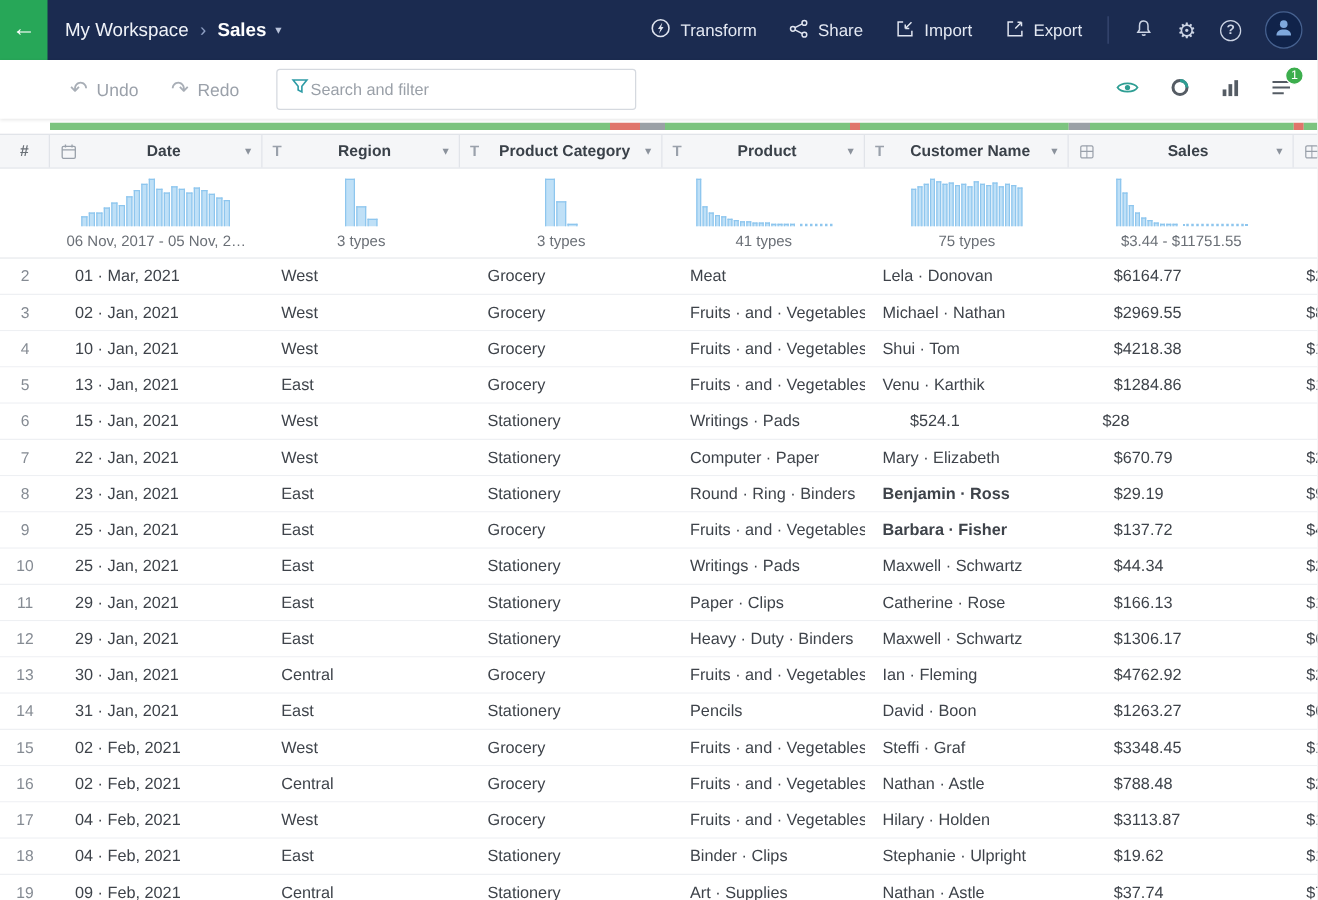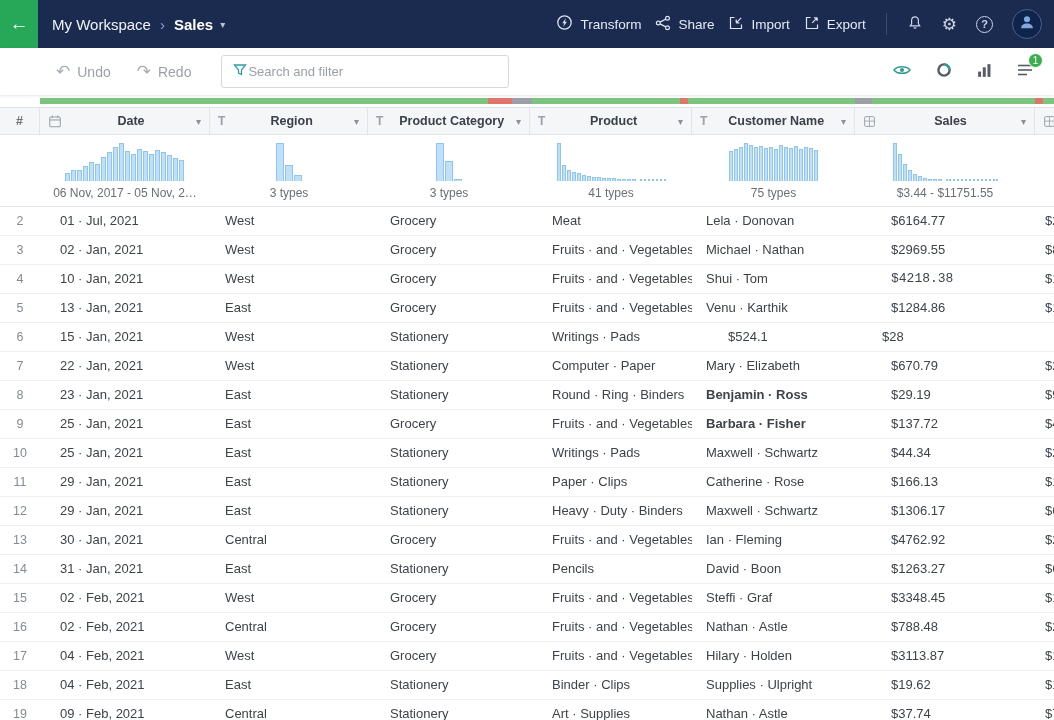--- a/index.html
+++ b/index.html
@@ -8,21 +8,21 @@
   .app { position:relative; width:1054px; height:720px; background:#fff; overflow:hidden; }
 
   
   .topbar { display:flex; align-items:center; height:48px; background:#1b2b50; color:#e9edf5; }
   .back-btn { width:38px; height:48px; background:#27a758; border:none; color:#fff; font-size:19px; cursor:pointer; flex:0 0 auto; }
   .crumb { display:flex; align-items:center; margin-left:14px; white-space:nowrap; }
   .crumb .ws { font-size:15px; color:#f0f3f9; cursor:pointer; }
   .crumb .sep { margin:0 9px; color:#8fa0c4; font-size:15px; }
   .crumb .ds { font-size:15px; font-weight:bold; color:#fff; cursor:pointer; }
   .crumb .caret { margin-left:7px; font-size:10px; color:#b9c3da; cursor:pointer; }
-  .tb-actions { display:flex; align-items:center; gap:14px; margin-left:auto;justify-content:space-between; }
+  .tb-actions { display:flex; align-items:center; gap:26px; margin-left:auto;justify-content:space-between; }
   .tb-action { display:flex; align-items:center; gap:7px; background:none; border:none; color:#e4e9f3; font-size:13.5px; font-family:inherit; cursor:pointer; }
   .tb-divider { width:1px; height:22px; background:#3a4a73; margin:0 20px; }
   .tb-icons { display:flex; align-items:center; gap:19px; }
   .tb-iconbtn { background:none; border:none; cursor:pointer; color:#ccd4e4; display:flex; align-items:center; }
   .gear-glyph { font-size:17px; color:#ccd4e4; }
   .q-circle { width:17px; height:17px; border:1.4px solid #ccd4e4; border-radius:50%; font-size:11px; font-weight:bold; color:#ccd4e4; display:flex; align-items:center; justify-content:center; }
   .avatar { width:30px; height:30px; border-radius:50%; background:#10234a; border:1px solid #46618f; margin:0 12px 0 19px; display:flex; align-items:center; justify-content:center; cursor:pointer; flex:0 0 auto; }
 
   
   .toolbar { display:flex; align-items:center; height:47px; background:#fff; box-shadow:0 1px 3px rgba(0,0,0,.10); position:relative; z-index:5; }
@@ -355,21 +355,21 @@
             <span class="bar" style="width: 4px; height: 2px;"></span>
             <span class="tail" style="width: 52px;"></span>
           </div>
           <div class="histlabel">$3.44 - $11751.55</div>
         </div>
         <div class="histcell" style="width: 60px;"></div>
       </div>
     <div id="rows">
         <div class="trow">
           <div class="ncell">2</div>
-          <div class="cell" style="width: 170px; padding-left: 20px;">01 · Jul, 2021</div>
+          <div class="cell" style="width: 170px; padding-left: 20px;">01 · Mar, 2021</div>
           <div class="cell" style="width: 158px; padding-left: 15px;">West</div>
           <div class="cell" style="width: 162px; padding-left: 22px;">Grocery</div>
           <div class="cell" style="width: 162px; padding-left: 22px;">Meat</div>
           <div class="cell" style="width: 163px; padding-left: 14px;">Lela · Donovan</div>
           <div class="cell" style="width: 180px; padding-left: 36px;">$6164.77</div>
           <div class="cell" style="width: 60px; padding-left: 10px;">$22</div>
         </div>
         <div class="trow">
           <div class="ncell">3</div>
           <div class="cell" style="width: 170px; padding-left: 20px;">02 · Jan, 2021</div>
@@ -380,21 +380,21 @@
           <div class="cell" style="width: 180px; padding-left: 36px;">$2969.55</div>
           <div class="cell" style="width: 60px; padding-left: 10px;">$87</div>
         </div>
         <div class="trow">
           <div class="ncell">4</div>
           <div class="cell" style="width: 170px; padding-left: 20px;">10 · Jan, 2021</div>
           <div class="cell" style="width: 158px; padding-left: 15px;">West</div>
           <div class="cell" style="width: 162px; padding-left: 22px;">Grocery</div>
           <div class="cell" style="width: 162px; padding-left: 22px;">Fruits · and · Vegetables</div>
           <div class="cell" style="width: 163px; padding-left: 14px;">Shui · Tom</div>
-          <div class="cell" style="width: 180px; padding-left: 36px; font-family: Liberation Mono, monospace;">$4218.38</div>
+          <div class="cell" style="width: 180px; padding-left: 36px;">$4218.38</div>
           <div class="cell" style="width: 60px; padding-left: 10px;">$17</div>
         </div>
         <div class="trow">
           <div class="ncell">5</div>
           <div class="cell" style="width: 170px; padding-left: 20px;">13 · Jan, 2021</div>
           <div class="cell" style="width: 158px; padding-left: 15px;">East</div>
           <div class="cell" style="width: 162px; padding-left: 22px;">Grocery</div>
           <div class="cell" style="width: 162px; padding-left: 22px;">Fruits · and · Vegetables</div>
           <div class="cell" style="width: 163px; padding-left: 14px;">Venu · Karthik</div>
           <div class="cell" style="width: 180px; padding-left: 36px;">$1284.86</div>
@@ -518,21 +518,21 @@
           <div class="cell" style="width: 163px; padding-left: 14px;">Hilary · Holden</div>
           <div class="cell" style="width: 180px; padding-left: 36px;">$3113.87</div>
           <div class="cell" style="width: 60px; padding-left: 10px;">$12</div>
         </div>
         <div class="trow">
           <div class="ncell">18</div>
           <div class="cell" style="width: 170px; padding-left: 20px;">04 · Feb, 2021</div>
           <div class="cell" style="width: 158px; padding-left: 15px;">East</div>
           <div class="cell" style="width: 162px; padding-left: 22px;">Stationery</div>
           <div class="cell" style="width: 162px; padding-left: 22px;">Binder · Clips</div>
-          <div class="cell" style="width: 163px; padding-left: 14px;">Supplies · Ulpright</div>
+          <div class="cell" style="width: 163px; padding-left: 14px;">Stephanie · Ulpright</div>
           <div class="cell" style="width: 180px; padding-left: 36px;">$19.62</div>
           <div class="cell" style="width: 60px; padding-left: 10px;">$1</div>
         </div>
         <div class="trow">
           <div class="ncell">19</div>
           <div class="cell" style="width: 170px; padding-left: 20px;">09 · Feb, 2021</div>
           <div class="cell" style="width: 158px; padding-left: 15px;">Central</div>
           <div class="cell" style="width: 162px; padding-left: 22px;">Stationery</div>
           <div class="cell" style="width: 162px; padding-left: 22px;">Art · Supplies</div>
           <div class="cell" style="width: 163px; padding-left: 14px;">Nathan · Astle</div>

